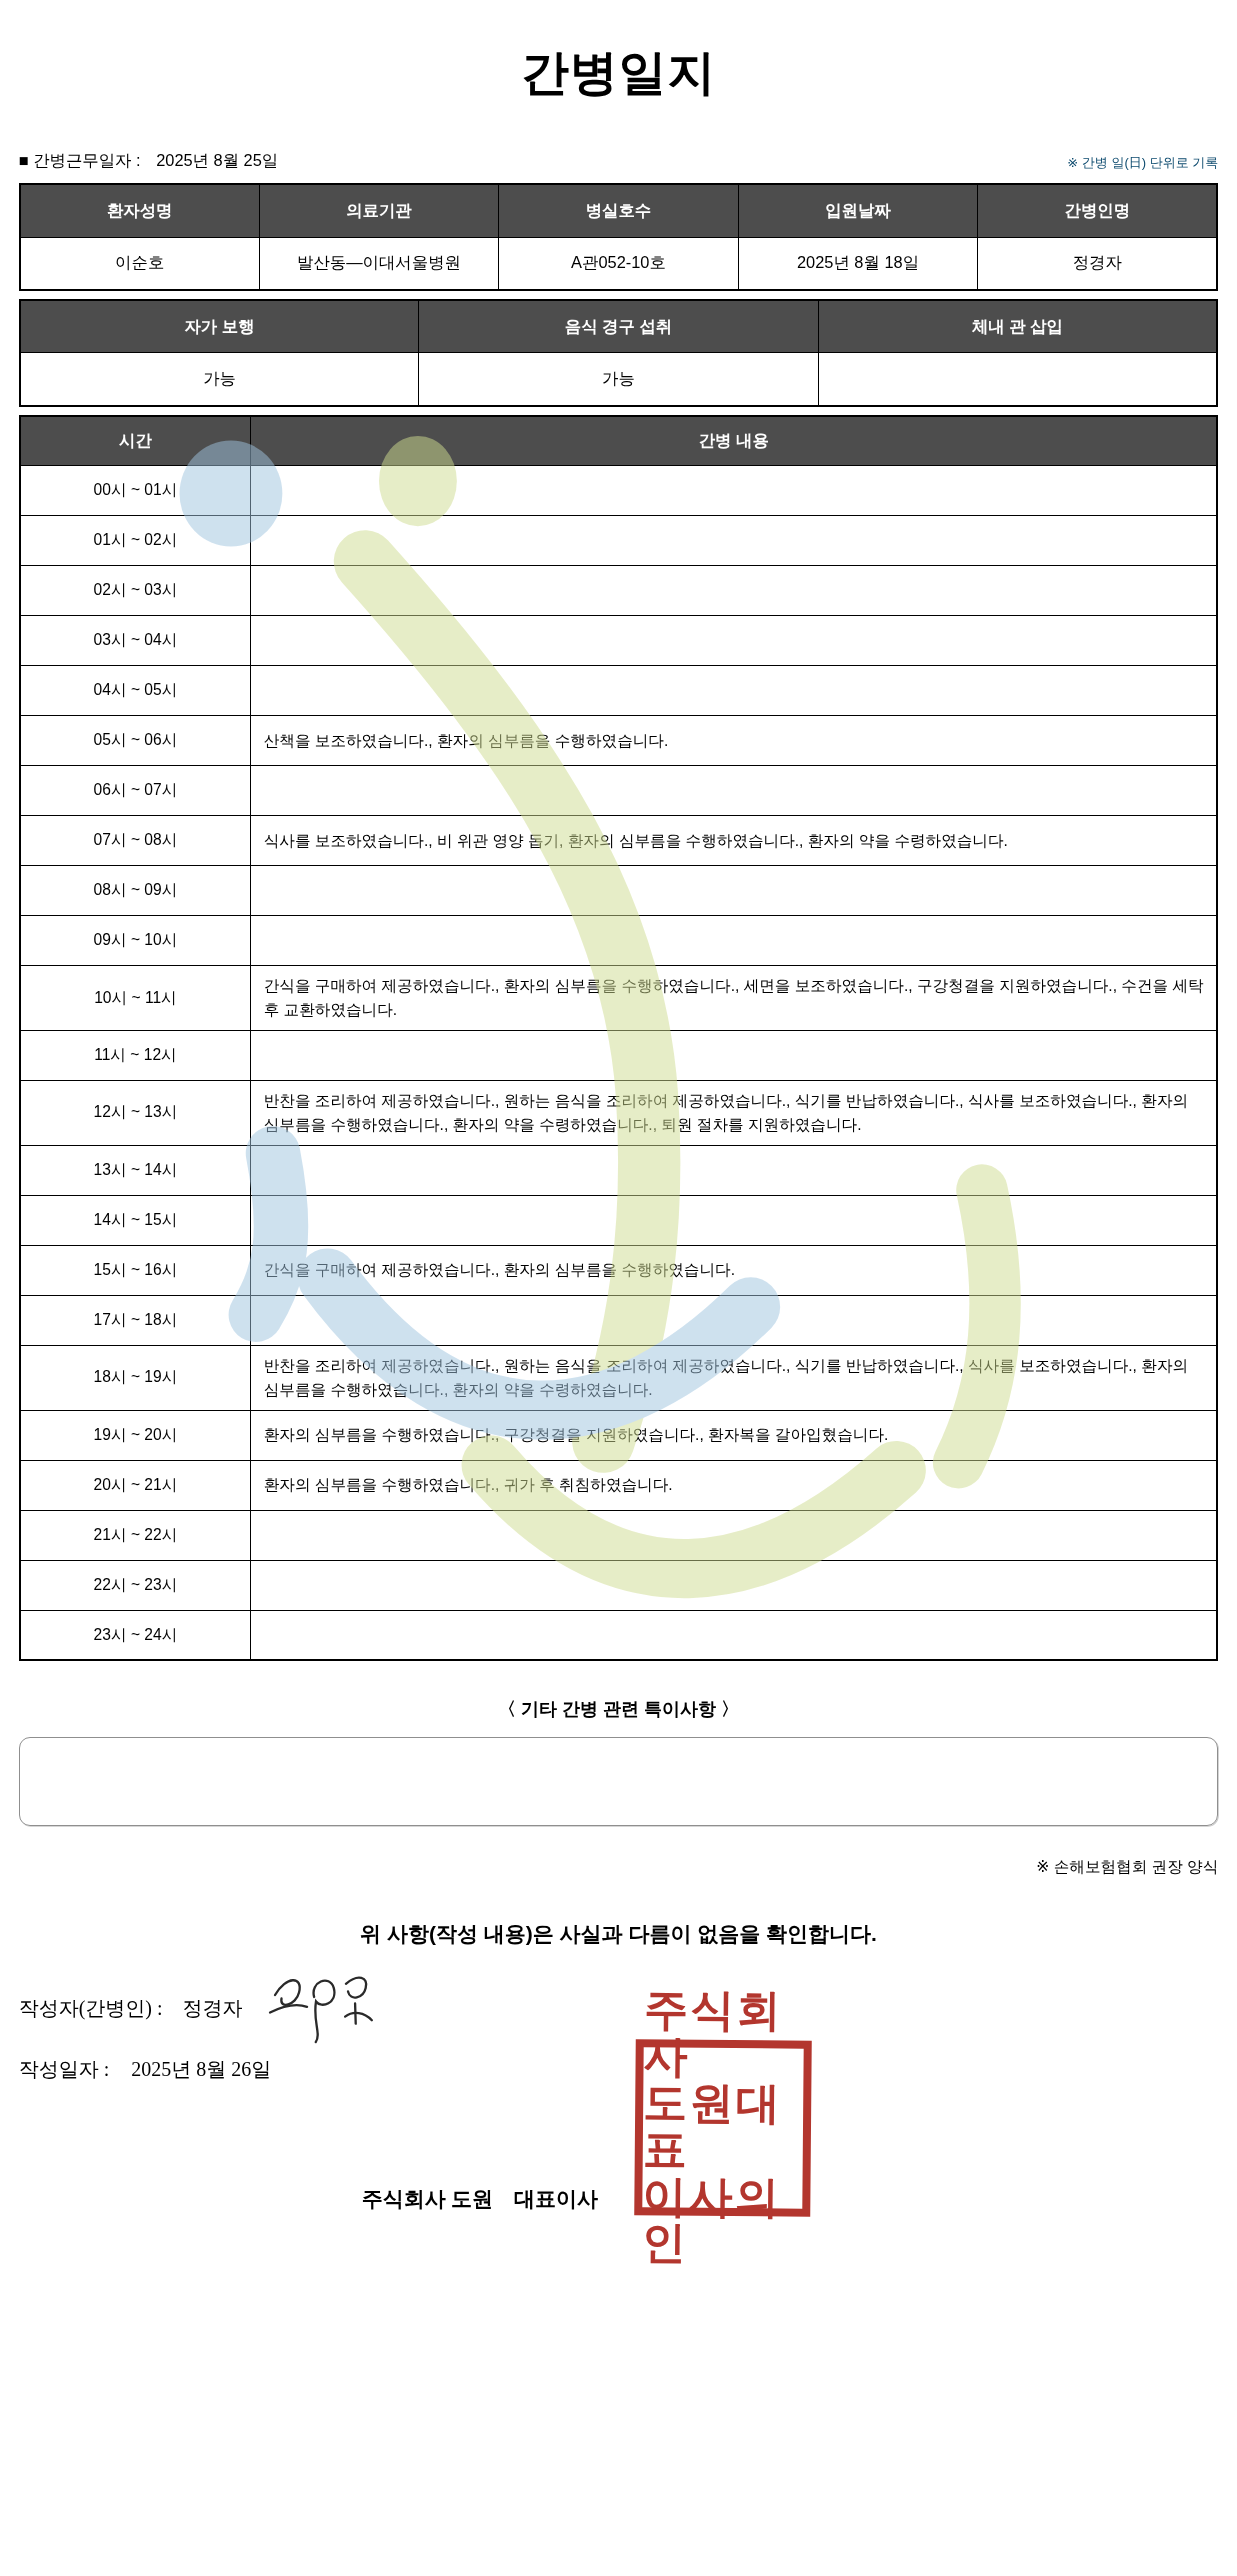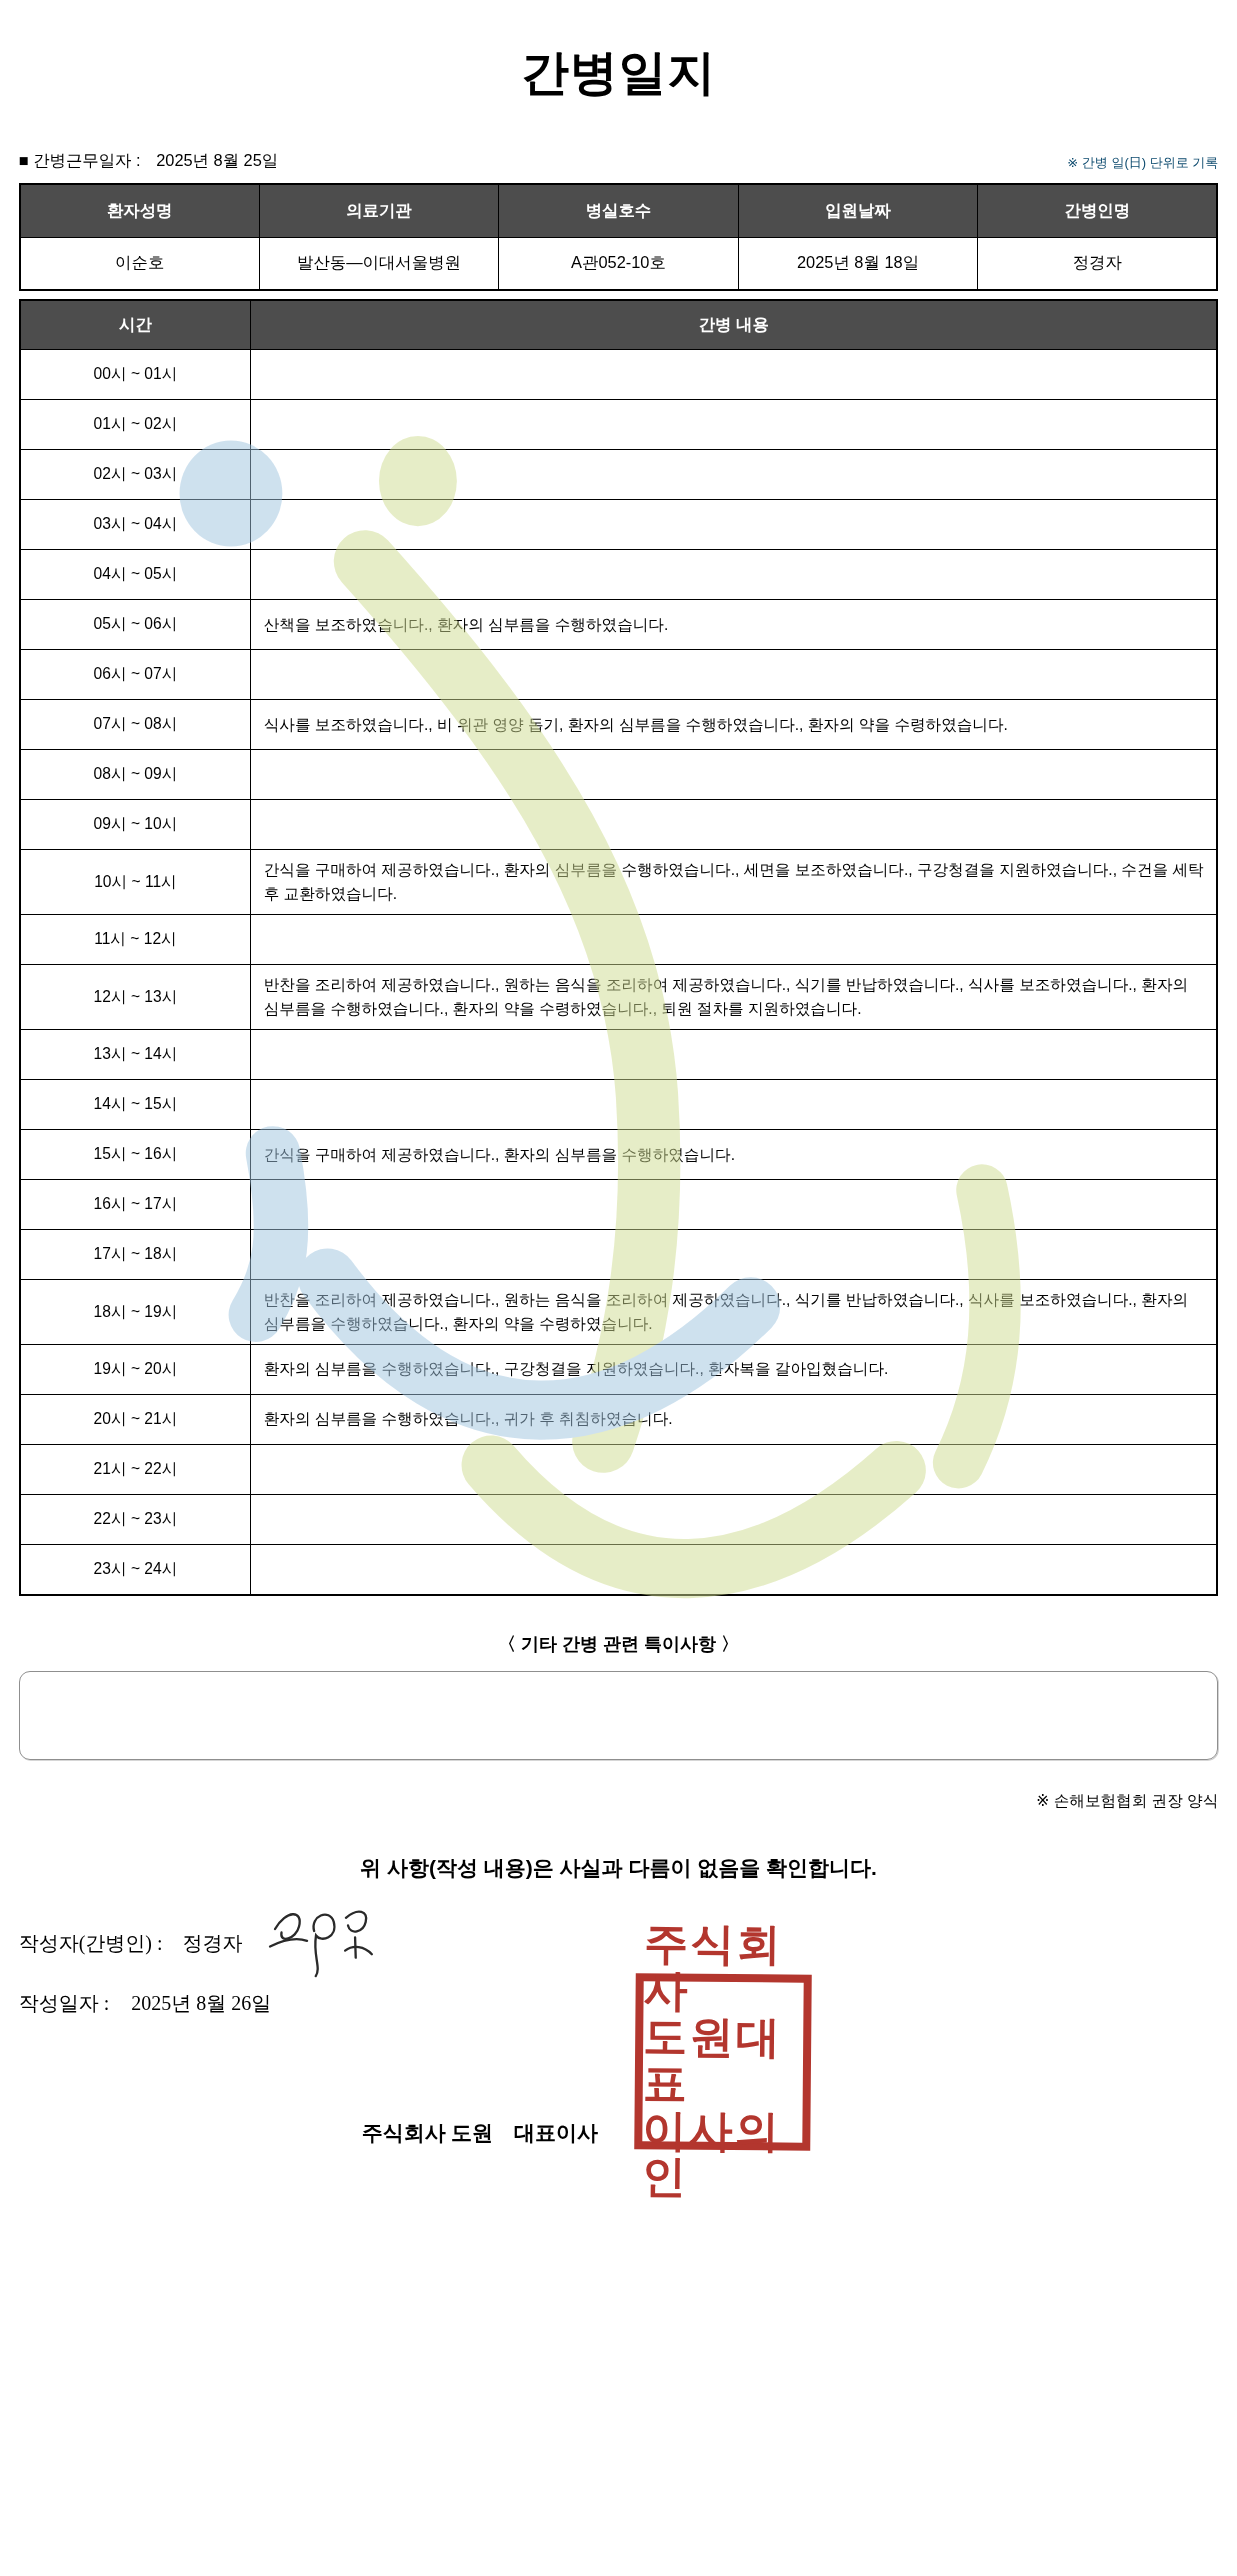--- a/index.html
+++ b/index.html
@@ -117,20 +117,34 @@
       <tr>
         <td>이순호</td>
         <td>발산동—이대서울병원</td>
         <td>A관052-10호</td>
         <td>2025년 8월 18일</td>
         <td>정경자</td>
       </tr>
     </tbody>
   </table>
 
+  <table class="tbl">
+    <tbody>
+      <tr>
+        <th>자가 보행</th>
+        <th>음식 경구 섭취</th>
+        <th>체내 관 삽입</th>
+      </tr>
+      <tr>
+        <td>가능</td>
+        <td>가능</td>
+        <td></td>
+      </tr>
+    </tbody>
+  </table>
 
   <table class="tbl care-tbl">
     <colgroup>
         <col style="width:231px;">
         <col>
       </colgroup>
     <thead>
       <tr>
         <th style="height:50px;">시간</th>
         <th style="height:50px;">간병 내용</th>
@@ -193,24 +207,20 @@
           <td class="time-cell">13시 ~ 14시</td>
           <td class="content-cell"></td>
         </tr>
         <tr>
           <td class="time-cell">14시 ~ 15시</td>
           <td class="content-cell"></td>
         </tr>
         <tr>
           <td class="time-cell">15시 ~ 16시</td>
           <td class="content-cell">간식을 구매하여 제공하였습니다., 환자의 심부름을 수행하였습니다.</td>
-        </tr>
-        <tr>
-          <td class="time-cell">16시 ~ 17시</td>
-          <td class="content-cell"></td>
         </tr>
         <tr>
           <td class="time-cell">17시 ~ 18시</td>
           <td class="content-cell"></td>
         </tr>
         <tr>
           <td class="time-cell">18시 ~ 19시</td>
           <td class="content-cell">반찬을 조리하여 제공하였습니다., 원하는 음식을 조리하여 제공하였습니다., 식기를 반납하였습니다., 식사를 보조하였습니다., 환자의 심부름을 수행하였습니다., 환자의 약을 수령하였습니다.</td>
         </tr>
         <tr>

